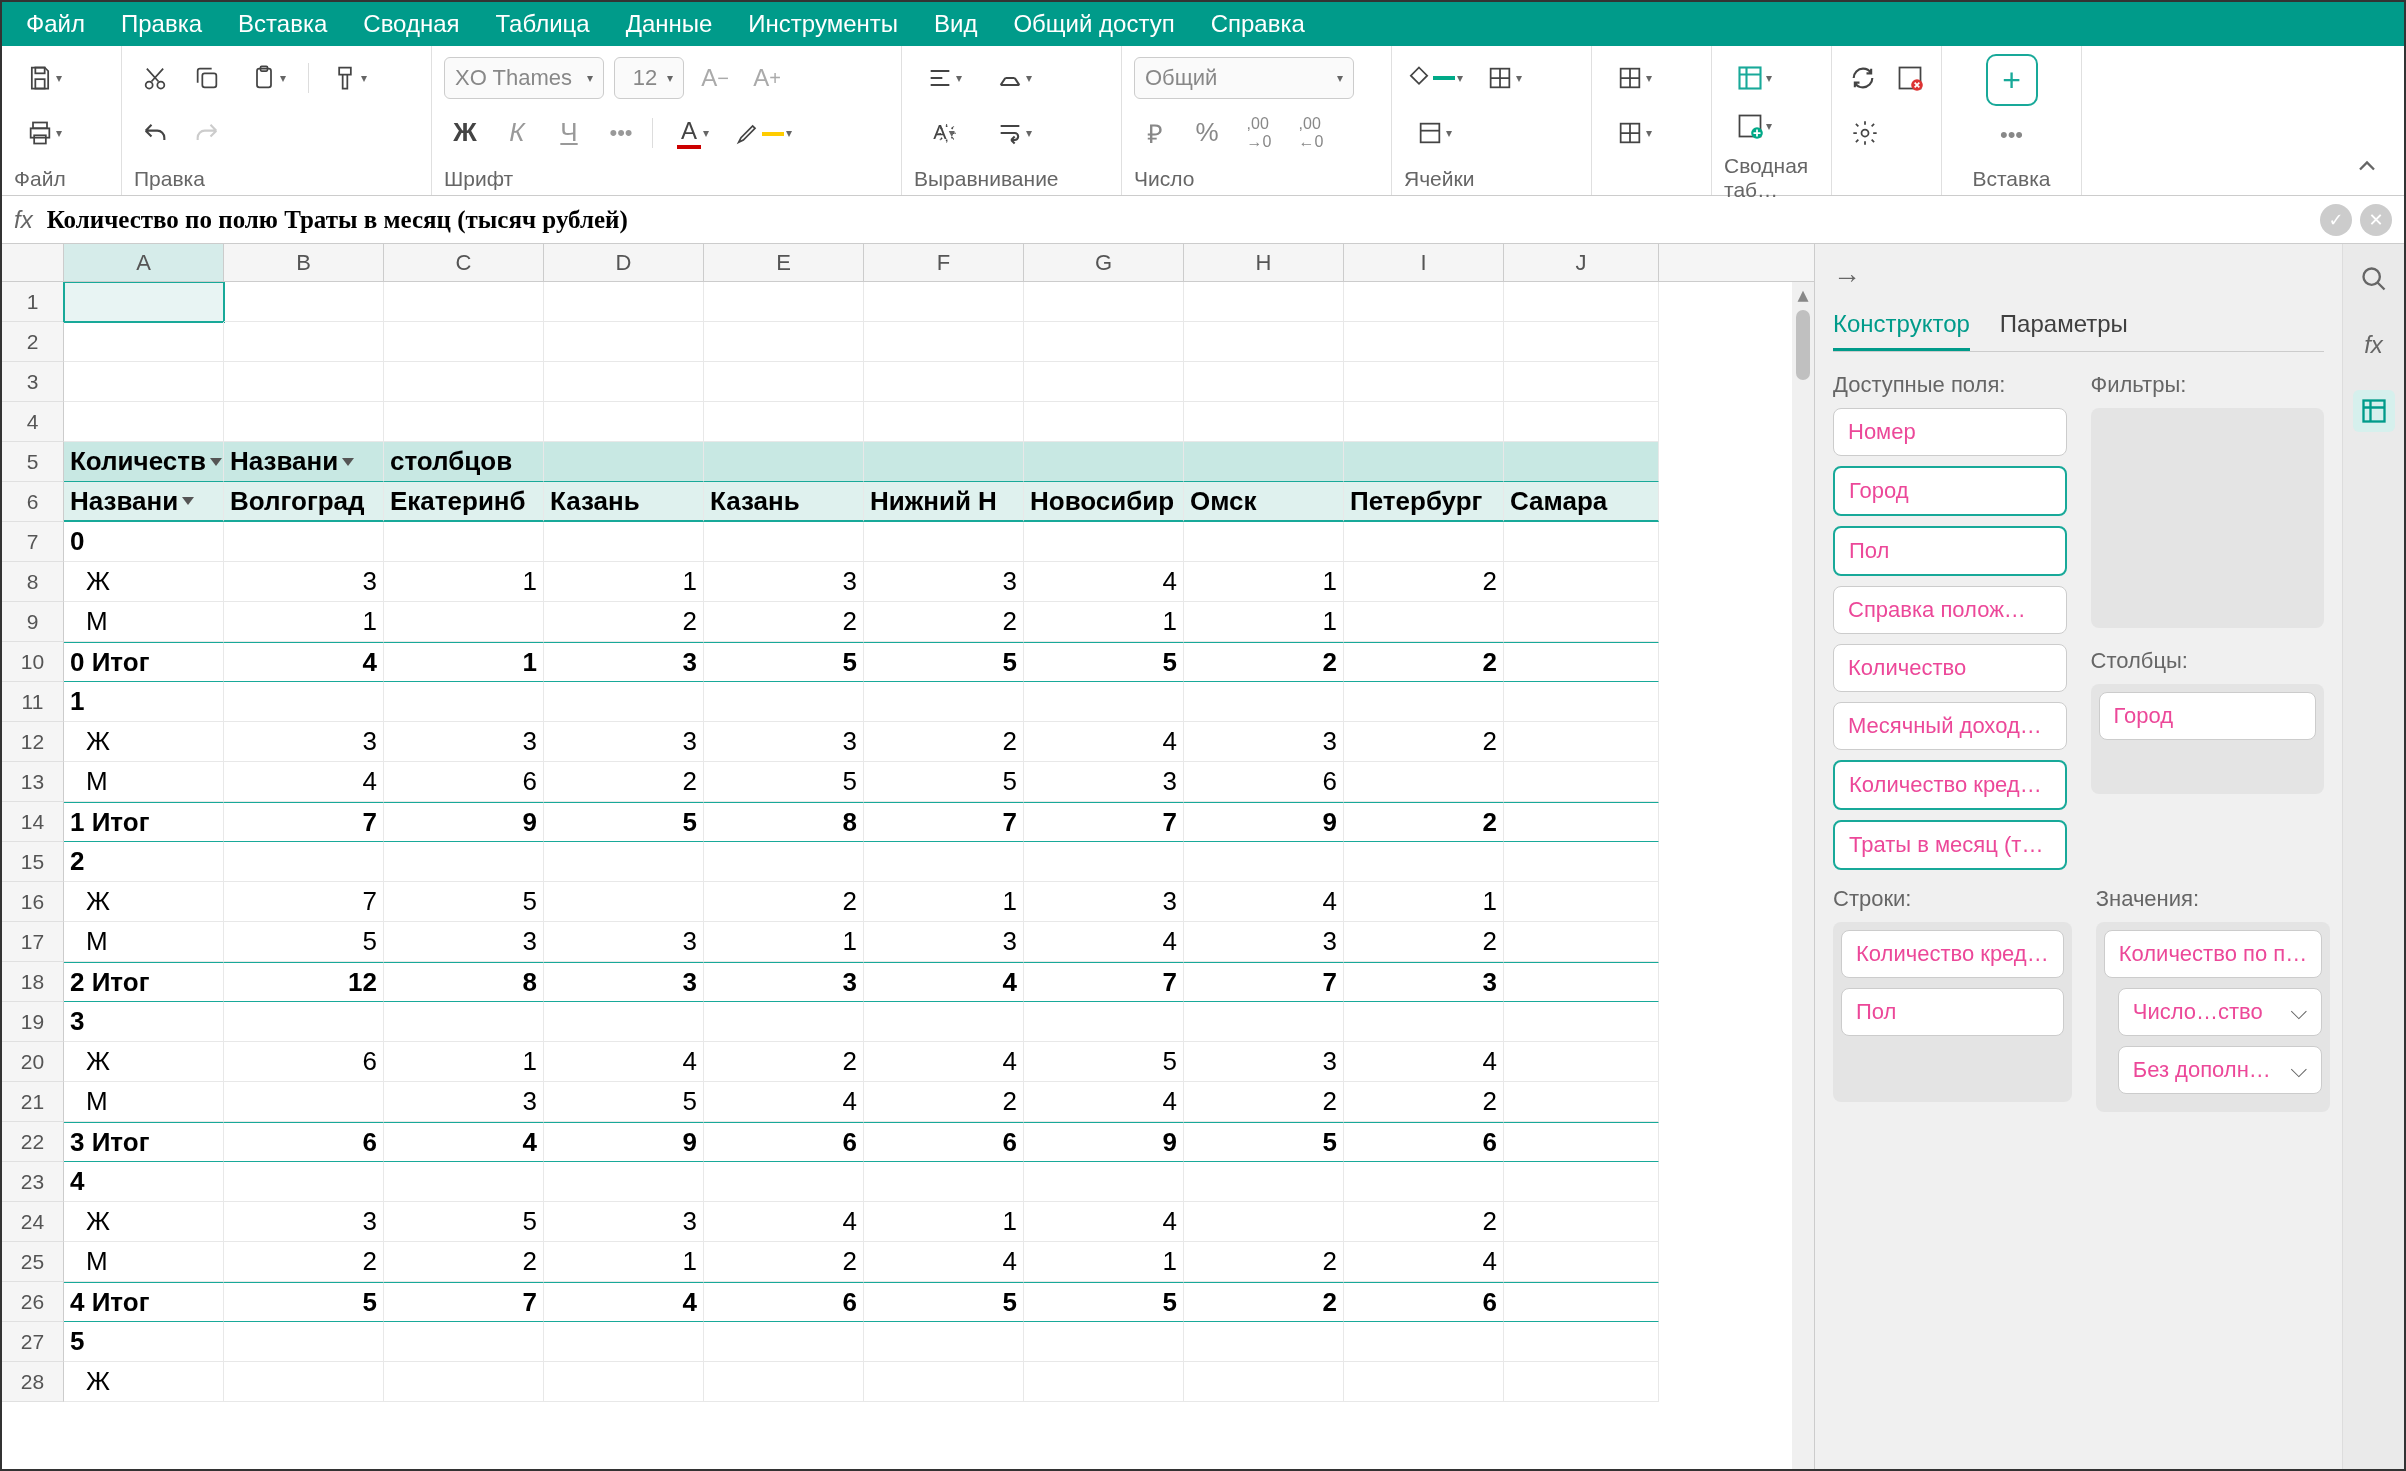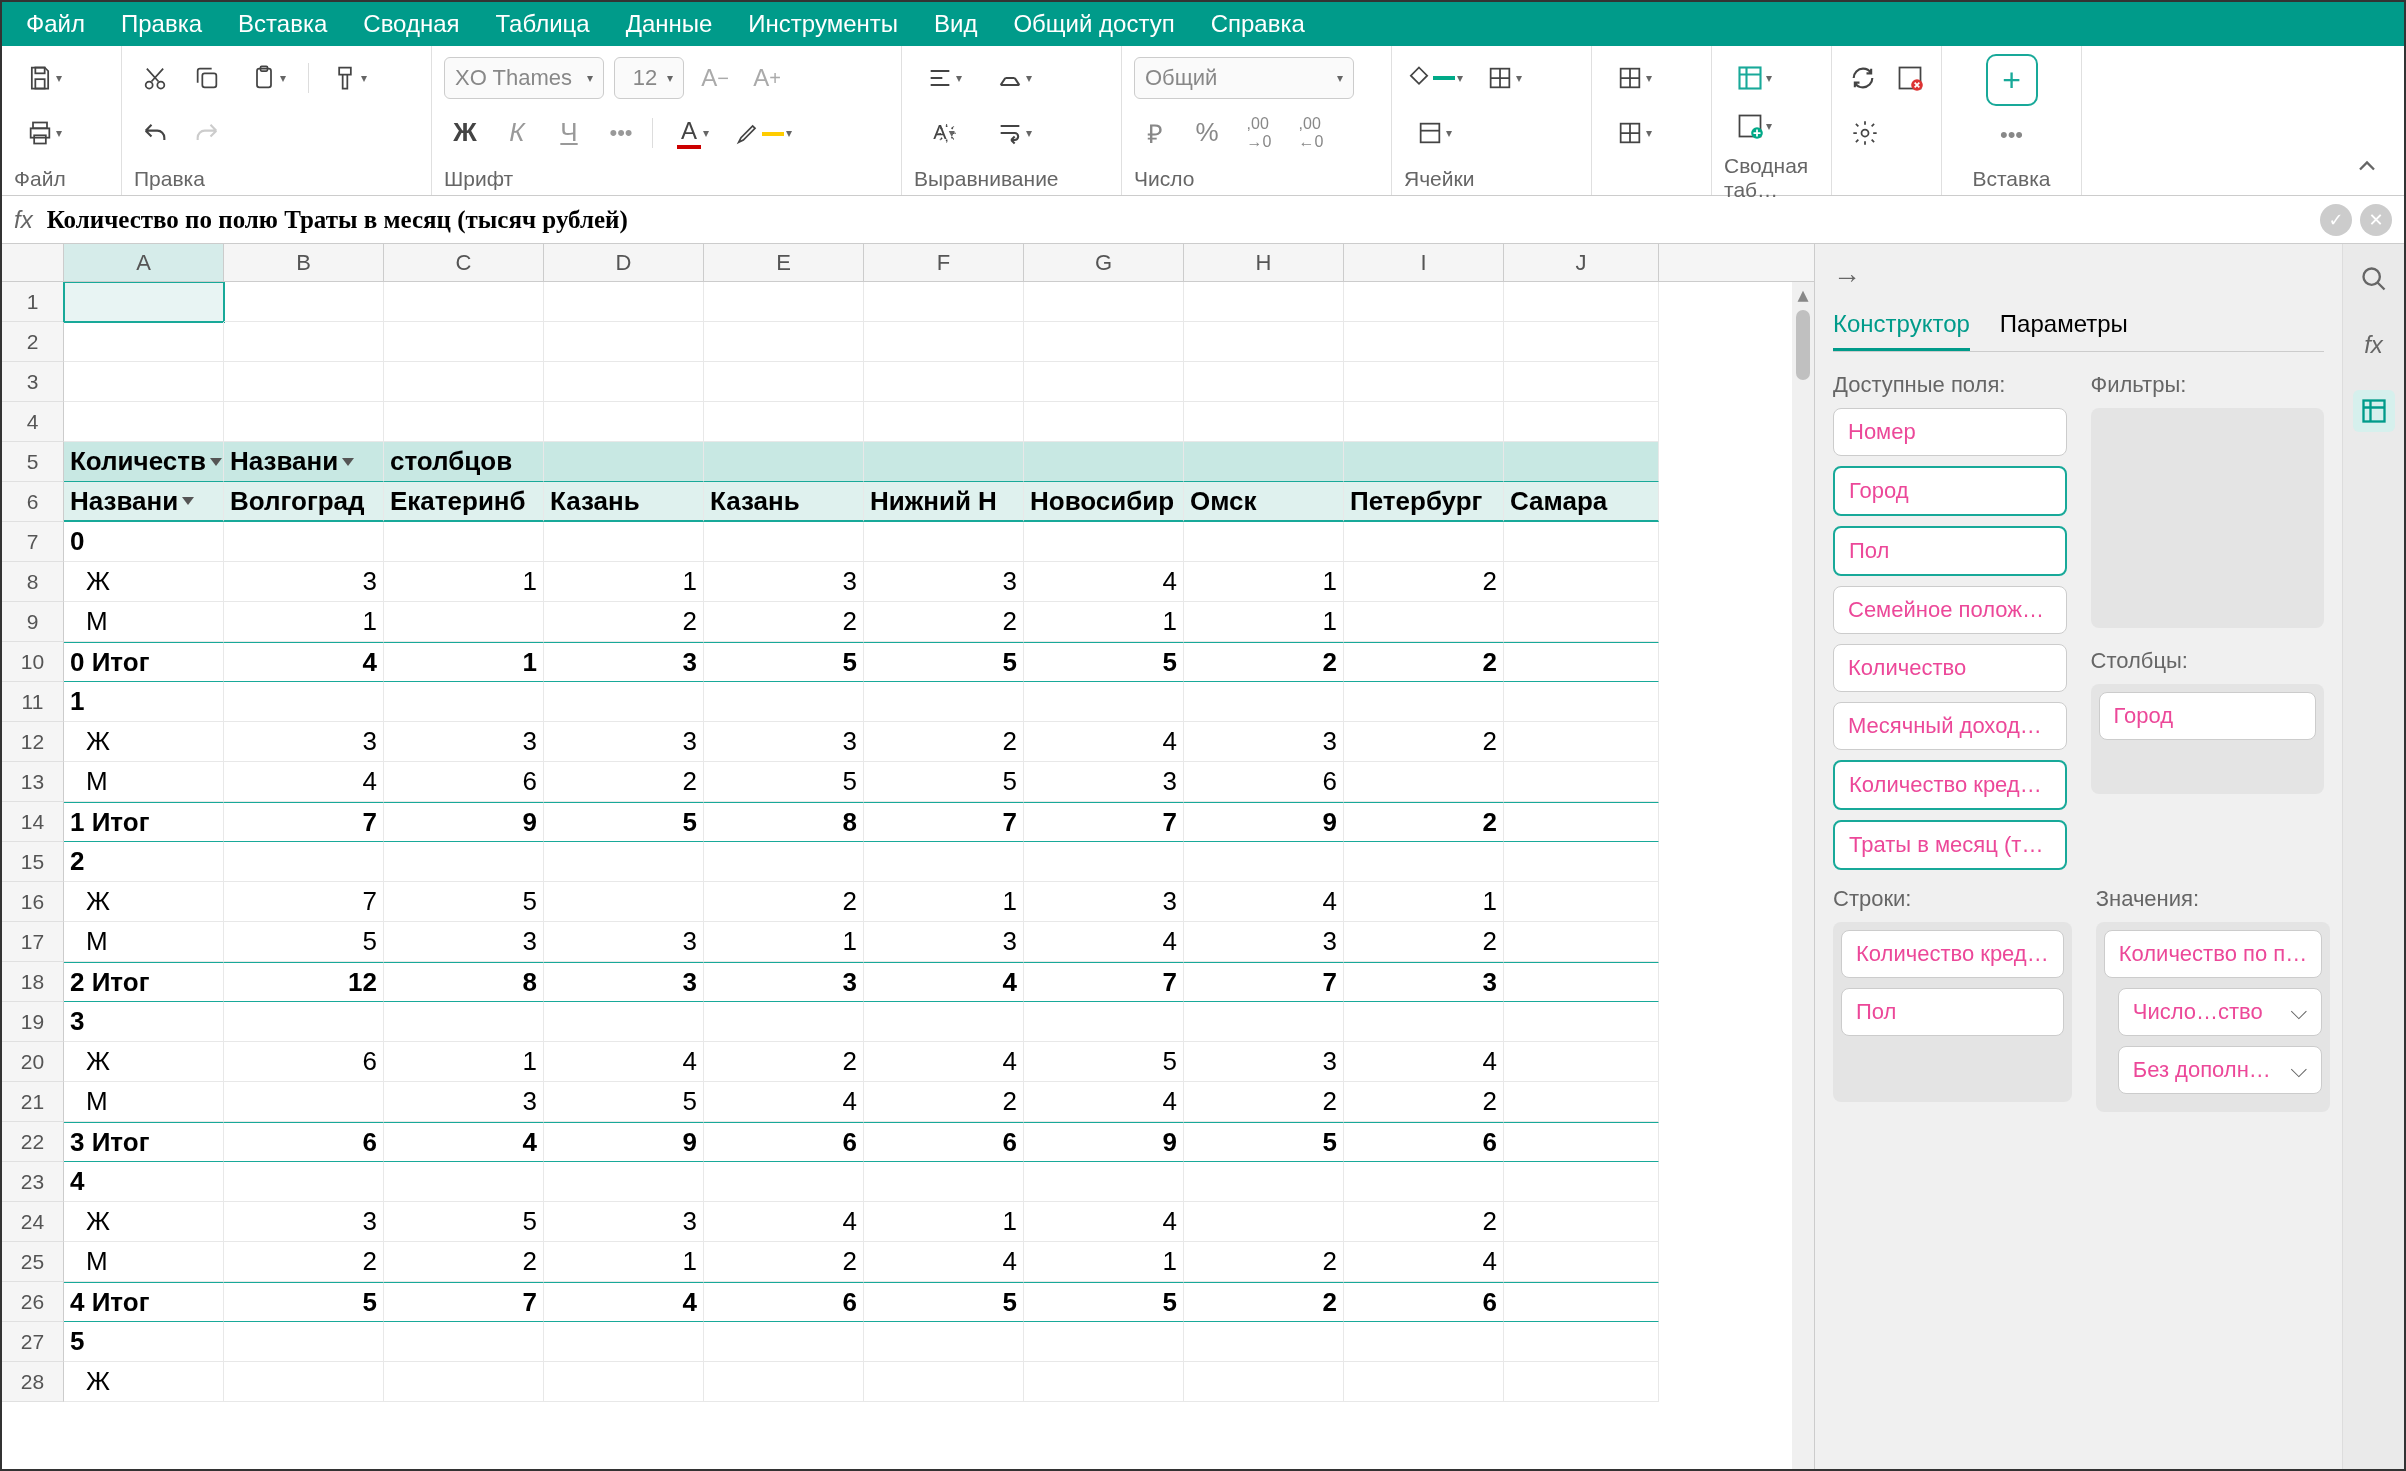--- a/index.html
+++ b/index.html
@@ -56,21 +56,21 @@
 .row.header-row .cell { background: #c8e8e3; font-weight: bold; border-bottom: 1px solid #18a999;}
 .row.header-row2 .cell { background: #dff1ee; font-weight: bold; border-bottom: 2px solid #18a999; }
 .row.total .cell { font-weight: bold; border-top: 1px solid #18a999; border-bottom: 1px solid #18a999; }
 .filter-icon { display:inline-block; width:0; height:0; border-left:6px solid transparent; border-right:6px solid transparent; border-top:8px solid #555; margin-left:4px; vertical-align: middle;}
 .scroll-v { position: absolute; right: 0; top: 38px; bottom: 0; width: 22px; background: #f0f0f0; }
 .scroll-thumb { background: #c0c0c0; width: 14px; margin: 2px auto; border-radius: 7px; height: 70px; }
 
 
 .panel-arrow { font-size: 28px; color: #666; margin-bottom: 20px; cursor: pointer; }
 .panel-tabs2 { display: flex; gap: 30px; border-bottom: 1px solid #ccc; margin-bottom: 20px; }
-.panel-tab2 { padding-bottom: 10px; font-size: 24px; color: #000000; cursor: pointer; }
+.panel-tab2 { padding-bottom: 10px; font-size: 24px; color: #404040; cursor: pointer; }
 .panel-tab2.active { color: #009b8a; border-bottom: 3px solid #009b8a; }
 .panel-cols { display: flex; gap: 24px; }
 .panel-col { flex: 1; }
 .panel-col-title { color: #666; font-size: 22px; margin-bottom: 10px; }
 .drop-zone { background: #e4e4e4; border-radius: 8px; min-height: 110px; padding: 8px; margin-bottom: 20px; }
 .field-chip { background: #fff; border: 1px solid #ccc; border-radius: 8px; padding: 10px 14px; margin-bottom: 10px; font-size: 22px; color: #ec4899; cursor: move; overflow: hidden; text-overflow: ellipsis; white-space: nowrap; }
 .field-chip.highlighted { border: 2px solid #18a999; }
 .field-chip.dd { display: flex; justify-content: space-between; align-items: center; }
 .field-chip.dd::after { content: "⌵"; color: #666; }
 </style>
@@ -762,21 +762,21 @@
         <div class="panel-tab2">Параметры</div>
       </div>
 
       <div class="panel-cols">
         <div class="panel-col">
           <div class="panel-col-title">Доступные поля:</div>
           <div id="available-list">
               <div class="field-chip">Номер</div>
               <div class="field-chip highlighted">Город</div>
               <div class="field-chip highlighted">Пол</div>
-              <div class="field-chip">Семейное полож…</div>
+              <div class="field-chip">Справка полож…</div>
               <div class="field-chip">Количество</div>
               <div class="field-chip">Месячный доход…</div>
               <div class="field-chip highlighted">Количество кред…</div>
               <div class="field-chip highlighted">Траты в месяц (т…</div>
             </div>
         </div>
         <div class="panel-col">
           <div class="panel-col-title">Фильтры:</div>
           <div class="drop-zone" style="min-height:220px"></div>
 

